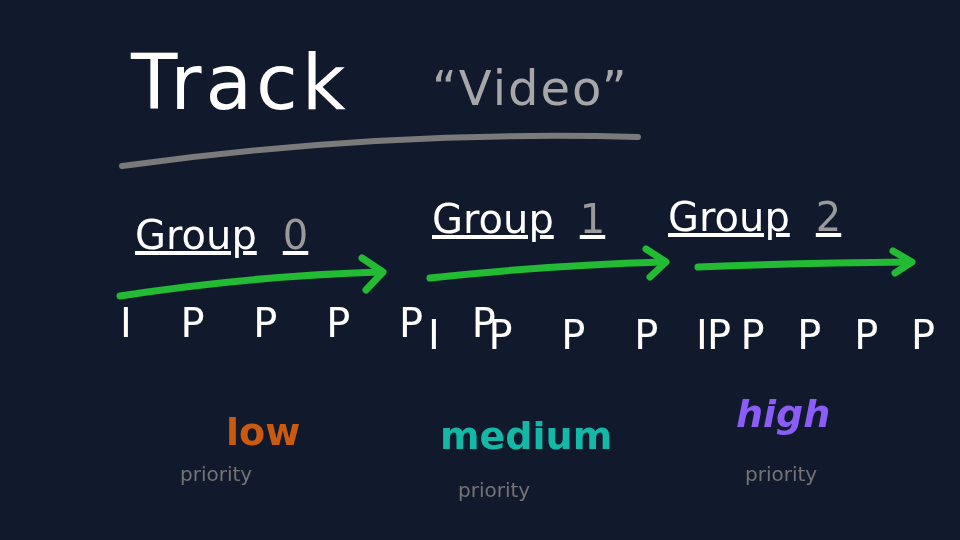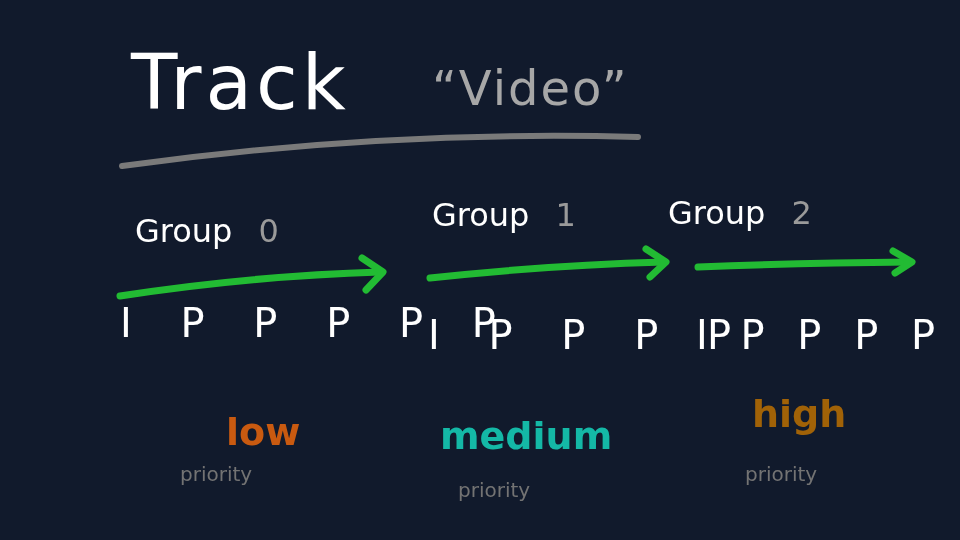--- a/index.html
+++ b/index.html
@@ -1,21 +1,21 @@
 <!DOCTYPE html>
 <html><head>
 <meta charset="utf-8">
 <style>
   html, body { margin:0; padding:0; }
   body { width:960px; height:540px; background:#111a2c; position:relative; overflow:hidden;
          font-family: "DejaVu Sans", sans-serif; }
   .abs { position:absolute; white-space:nowrap; }
   .title { left:115px; top:38px; font-size:76px; color:#ffffff; font-weight:normal; letter-spacing:4px;margin-left:16px; }
   .subtitle { left:432px; top:60px; font-size:48px; color:#a7a7a7; letter-spacing:2px;text-align:right; }
-  .group-label { font-size:32px; color:#ffffff; }
+  .group-label { font-size:40px; color:#ffffff;text-decoration:underline; }
   .group-num { color:#9a9a9a; margin-left:26px; }
   .frames { font-size:40px; color:#ffffff; letter-spacing:18px; }
   .prio { font-size:38px; font-weight:bold; }
   .prio-word { font-size:20px; color:#737373; }
   svg.overlay { position:absolute; left:0; top:0; }
 </style>
 </head>
 <body>
 
 <svg class="overlay" width="960" height="540">
@@ -54,14 +54,14 @@
 <div class="abs frames" style="left:120px; top:300px;">I P P P P P</div>
 <div class="abs frames" style="left:428px; top:312px;">I P P P P</div>
 <div class="abs frames" style="left:696px; top:312px; letter-spacing:10px;">I P P P P ...</div>
 
 <div class="abs prio" style="left:202px; top:410px; color:#c95a10;margin-left:24px;">low</div>
 <div class="abs prio-word" style="left:180px; top:462px;">priority</div>
 
 <div class="abs prio" style="left:440px; top:414px; color:#14b8a6;">medium</div>
 <div class="abs prio-word" style="left:458px; top:478px;">priority</div>
 
-<div class="abs prio" style="left:752px; top:392px; color:#a16207;">high</div>
+<div class="abs prio" style="left:736px; top:392px; color:#8b5cf6;font-style:italic;">high</div>
 <div class="abs prio-word" style="left:745px; top:462px;">priority</div>
 
 </body></html>

